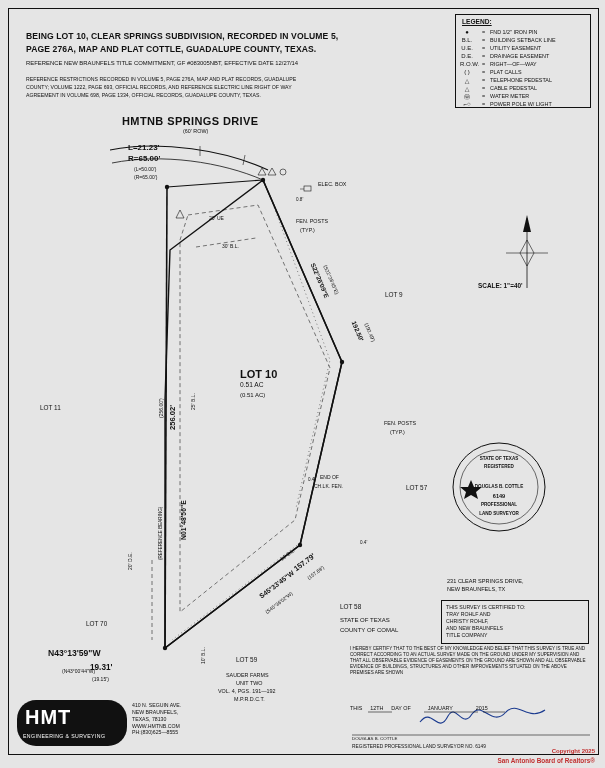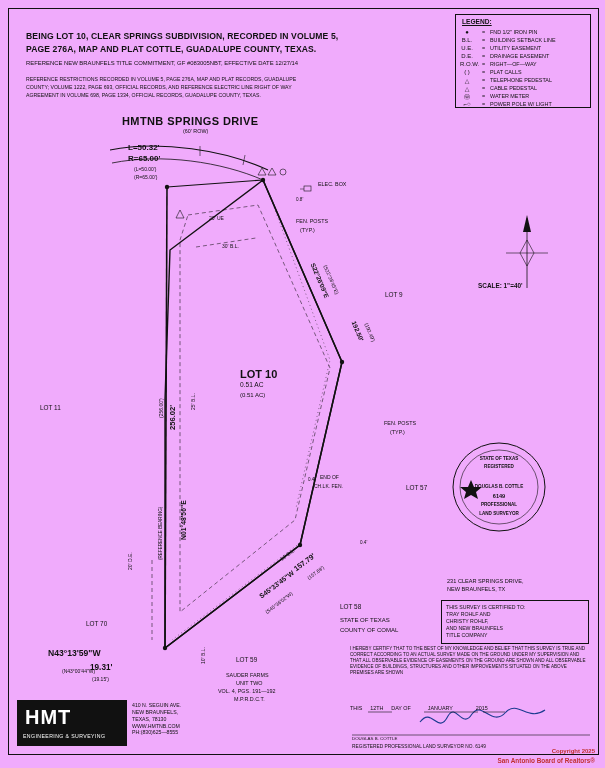--- a/index.html
+++ b/index.html
@@ -1,17 +1,17 @@
 <!DOCTYPE html>
 <html><head>
 <meta charset="utf-8">
 <style>
   html,body{margin:0;padding:0;background:#ffffff;}
   body{width:605px;height:768px;font-family:"Liberation Sans",sans-serif;color:#111;overflow:hidden;position:relative;}
-  .page{position:absolute;inset:0;background:#f0abfc;}
+  .page{position:absolute;inset:0;background:#e5e5e5;}
   .border-outer{position:absolute;left:8px;top:8px;width:589px;height:745px;border:1.5px solid #111;}
   
   .t{position:absolute;white-space:pre;line-height:1.12;}
   
   .hdr-title{font-size:8.6px;font-weight:bold;letter-spacing:.1px;}
   .hdr-sub{font-size:5.9px;}
   .hdr-note{font-size:5.2px;}
   
   .legend{position:absolute;left:455px;top:14px;width:134px;height:92px;border:1.2px solid #111;border-left:1.2px solid #111;}
   .legend-title{position:absolute;left:6px;top:3px;font-size:6.6px;font-weight:bold;text-decoration:underline;}
@@ -27,21 +27,21 @@
   .scalebox{position:absolute;left:478px;top:282px;font-size:6.4px;font-weight:bold;}
   
   .seal{position:absolute;left:452px;top:440px;width:94px;height:94px;}
   .seal-t{position:absolute;width:94px;text-align:center;font-size:4.6px;font-weight:bold;color:#111;}
   
   .addr{position:absolute;left:447px;top:578px;font-size:5.6px;line-height:1.35;}
   .certbox{position:absolute;left:441px;top:600px;width:148px;height:44px;border:1px solid #111;padding:3px 4px;box-sizing:border-box;font-size:5.2px;line-height:1.35;}
   .certify{position:absolute;left:350px;top:646px;width:239px;font-size:4.6px;line-height:1.3;}
   .datearea{position:absolute;left:350px;top:705px;font-size:5.4px;}
   
-  .logobox{position:absolute;left:17px;top:700px;width:110px;height:46px;background:#111;color:#fff;}
+  .logobox{position:absolute;left:17px;top:700px;width:110px;height:46px;background:#111;color:#fff;border-radius:19px;}
   .logotxt{position:absolute;left:8px;top:6px;font-size:20px;font-weight:bold;letter-spacing:1px;color:#fff;font-family:"Liberation Sans",sans-serif;}
   .logosub{position:absolute;left:6px;top:33px;font-size:5.2px;letter-spacing:.4px;color:#fff;}
   .firm{position:absolute;left:132px;top:702px;font-size:5.2px;line-height:1.32;}
   .copyright{position:absolute;right:10px;bottom:14px;font-size:6px;color:#c03030;font-weight:bold;}
   .copyright2{position:absolute;right:10px;bottom:4px;font-size:6.4px;color:#c03030;font-weight:bold;}
 </style>
 </head>
 <body>
 
 <div class="page">
@@ -150,21 +150,21 @@
     <path d="M420,722 C432,706 438,736 448,716 C456,702 462,730 472,714 C482,700 492,728 506,712 C518,700 528,722 545,710" fill="none" stroke="#1a3a8f" stroke-width="1.1"></path>
     <line x1="352" y1="735" x2="590" y2="735" stroke="#111" stroke-width="0.6"></line>
     <line x1="368" y1="712" x2="392" y2="712" stroke="#111" stroke-width="0.6"></line>
     <line x1="424" y1="712" x2="478" y2="712" stroke="#111" stroke-width="0.6"></line>
     <line x1="483" y1="712" x2="505" y2="712" stroke="#111" stroke-width="0.6"></line>
   </svg>
 
   <div class="lbl lbl-b" style="left:122px;top:115px;font-size:11px;letter-spacing:.4px;">HMTNB SPRINGS DRIVE</div>
   <div class="lbl" style="left:183px;top:128px;font-size:5.4px;">(60' ROW)</div>
 
-  <div class="lbl lbl-b" style="left:128px;top:143px;font-size:8px;">L=50.32'</div>
+  <div class="lbl lbl-b" style="left:128px;top:143px;font-size:8px;">L=21.23'</div>
   <div class="lbl lbl-b" style="left:128px;top:154px;font-size:8px;">R=65.00'</div>
   <div class="lbl" style="left:134px;top:166px;font-size:5px;">(L=50.00')</div>
   <div class="lbl" style="left:134px;top:174px;font-size:5px;">(R=65.00')</div>
 
   <div class="lbl" style="left:318px;top:181px;font-size:5.4px;">ELEC. BOX</div>
   <div class="lbl" style="left:296px;top:218px;font-size:5.4px;">FEN. POSTS</div>
   <div class="lbl" style="left:300px;top:227px;font-size:5.4px;">(TYP.)</div>
   <div class="lbl" style="left:384px;top:420px;font-size:5.4px;">FEN. POSTS</div>
   <div class="lbl" style="left:390px;top:429px;font-size:5.4px;">(TYP.)</div>
 

